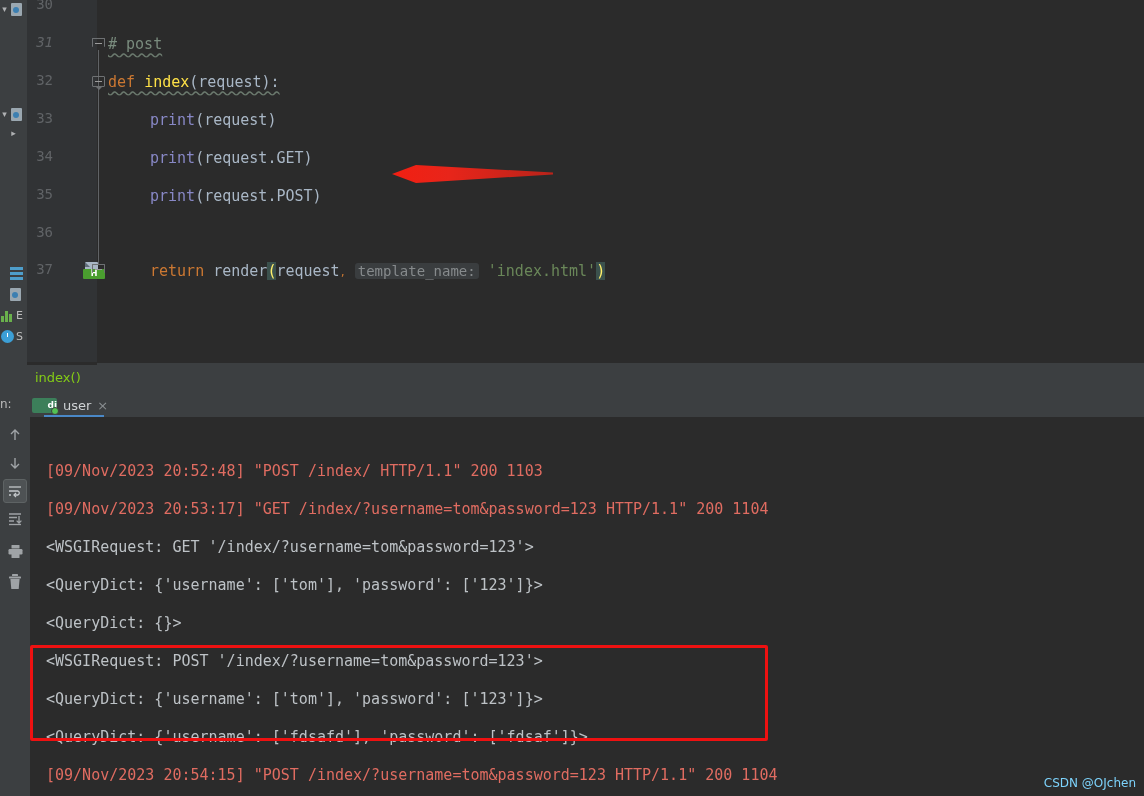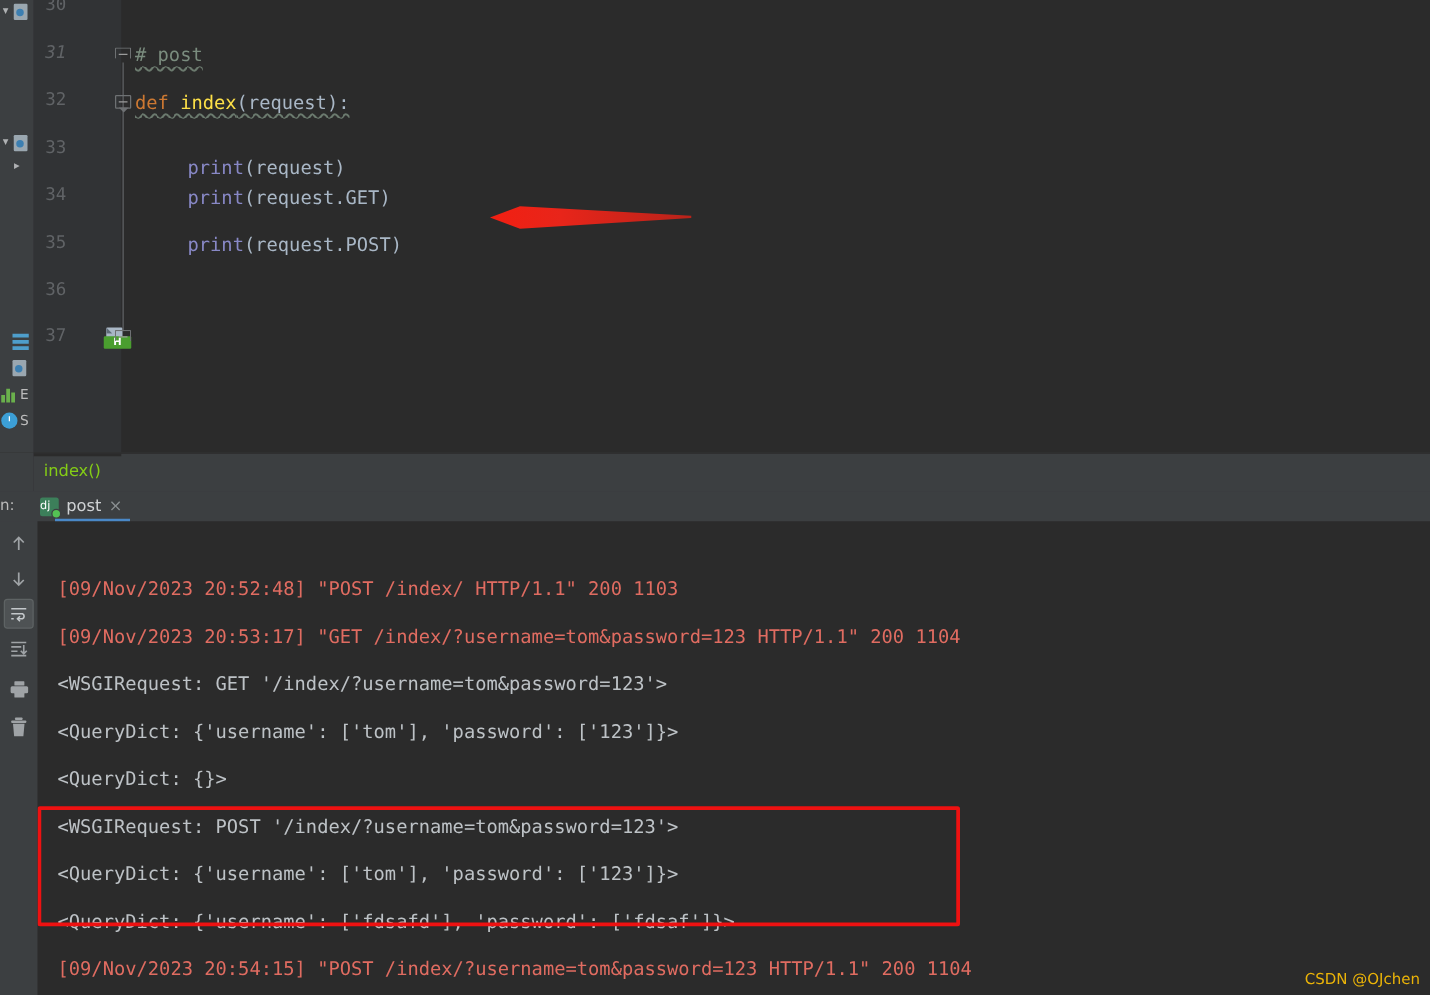--- a/index.html
+++ b/index.html
@@ -157,24 +157,24 @@
   }
   .run-label {
     position: absolute; left: 0; top: 4px;
     font-family: "DejaVu Sans", sans-serif; font-size: 12px; color: #bbbbbb;
   }
   .run-tab {
     position: absolute; left: 26px; top: 0; height: 24px;
     display: flex; align-items: center; gap: 6px; padding: 0 6px;
   }
   .run-tab .dj-ico {
-    position: relative; width: 15px; height: 15px; border-radius: 2px;
+    position: relative; width: 25px; height: 15px; border-radius: 2px;
     background: #3c7f5a; color: #ffffff;
-    font-family: "DejaVu Sans", sans-serif; font-size: 9px; font-weight: normal;
-    line-height: 15px; text-align: left;
+    font-family: "DejaVu Sans", sans-serif; font-size: 9px; font-weight: bold;
+    line-height: 15px; text-align: right;
   }
   .run-tab .dj-ico:after {
     content:""; position:absolute; right:-2px; bottom:-2px;
     width:6px; height:6px; border-radius:50%; background:#54c254; border:1px solid #3c3f41;
   }
   .run-tab .tab-text {
     font-family: "DejaVu Sans", sans-serif; font-size: 13px; color: #cfd2d4;
   }
   .run-tab .tab-close {
     font-family: "DejaVu Sans", sans-serif; font-size: 13px; color: #8a8f91;
@@ -207,21 +207,21 @@
   }
   .cl.red  { color: #e06c61; }
   .cl.gray { color: #bdc2c6; }
   .cl.clip { top: -5px; color: #e06c61; }
 
   .redbox {
     position: absolute; border: 3px solid #ee1111; border-radius: 2px;
   }
   .watermark {
     position: absolute; right: 8px; bottom: 6px;
-    font-family: "DejaVu Sans", sans-serif; font-size: 12px; color: #eab308;
+    font-family: "DejaVu Sans", sans-serif; font-size: 12px; color: #7dd3fc;
   }
 
   
   .arrow-ann { position: absolute; left: 390px; top: 160px; width: 165px; height: 28px; }
 </style>
 </head>
 <body>
 
 <div id="root">
 
@@ -291,28 +291,29 @@
       </div>
     </div>
 
     <div class="code">
       <div class="cline" style="top:-3px;"></div>
 
       <div class="cline" style="top:35px;"><span class="c-comment squig"># post</span></div>
 
       <div class="cline" style="top:73px;"><span class="c-kw squig">def</span><span class="squig"> </span><span class="c-fn squig">index</span><span class="c-id squig">(request):</span></div>
 
-      <div class="cline" style="top:111px; left:42px;margin-top:14px;"><span class="c-print">print</span><span class="c-id">(request)</span></div>
+      <div class="cline" style="top:111px; left:42px;"><span class="c-print">print</span><span class="c-id">(request)</span></div>
 
       <div class="cline" style="top:149px; left:42px;"><span class="c-print">print</span><span class="c-id">(request.GET)</span></div>
 
       <div class="cline" style="top:187px; left:42px;"><span class="c-print">print</span><span class="c-id">(request.POST)</span></div>
 
       <div class="cline" style="top:225px;"></div>
 
+      <div class="cline" style="top:262px; left:42px;"><span class="c-kw">return</span><span> </span><span class="c-id">render</span><span class="c-paren-hl">(</span><span class="c-id">request</span><span class="err-dot">,</span><span> </span><span class="hint">template_name:</span><span> </span><span class="c-str">'index.html'</span><span class="c-paren-hl">)</span></div>
     </div>
 
     <div class="arrow-ann">
       <svg width="165" height="28" viewBox="0 0 165 28">
         <defs>
           <linearGradient id="ag" x1="0" y1="0" x2="1" y2="0">
             <stop offset="0" stop-color="#f21f12"></stop>
             <stop offset="0.35" stop-color="#e8251a"></stop>
             <stop offset="1" stop-color="#b8231a"></stop>
           </linearGradient>
@@ -327,21 +328,21 @@
     <div class="bc-tab-notch"></div>
     <div class="crumb">index()</div>
   </div>
 
   <div class="run-window">
 
     <div class="run-tabbar">
       <div class="run-label">n:</div>
       <div class="run-tab">
         <span class="dj-ico">dj</span>
-        <span class="tab-text">post</span>
+        <span class="tab-text">user</span>
         <span class="tab-close">×</span>
       </div>
       <div class="run-tab-underline"></div>
     </div>
 
     <div class="console-toolbar">
       <div class="tbtn" style="top:6px;">
         <svg width="16" height="16" viewBox="0 0 16 16" fill="none" stroke="#9fa3a6" stroke-width="1.4">
           <path d="M8 13 V3 M4 7 L8 3 L12 7"></path>
         </svg>

